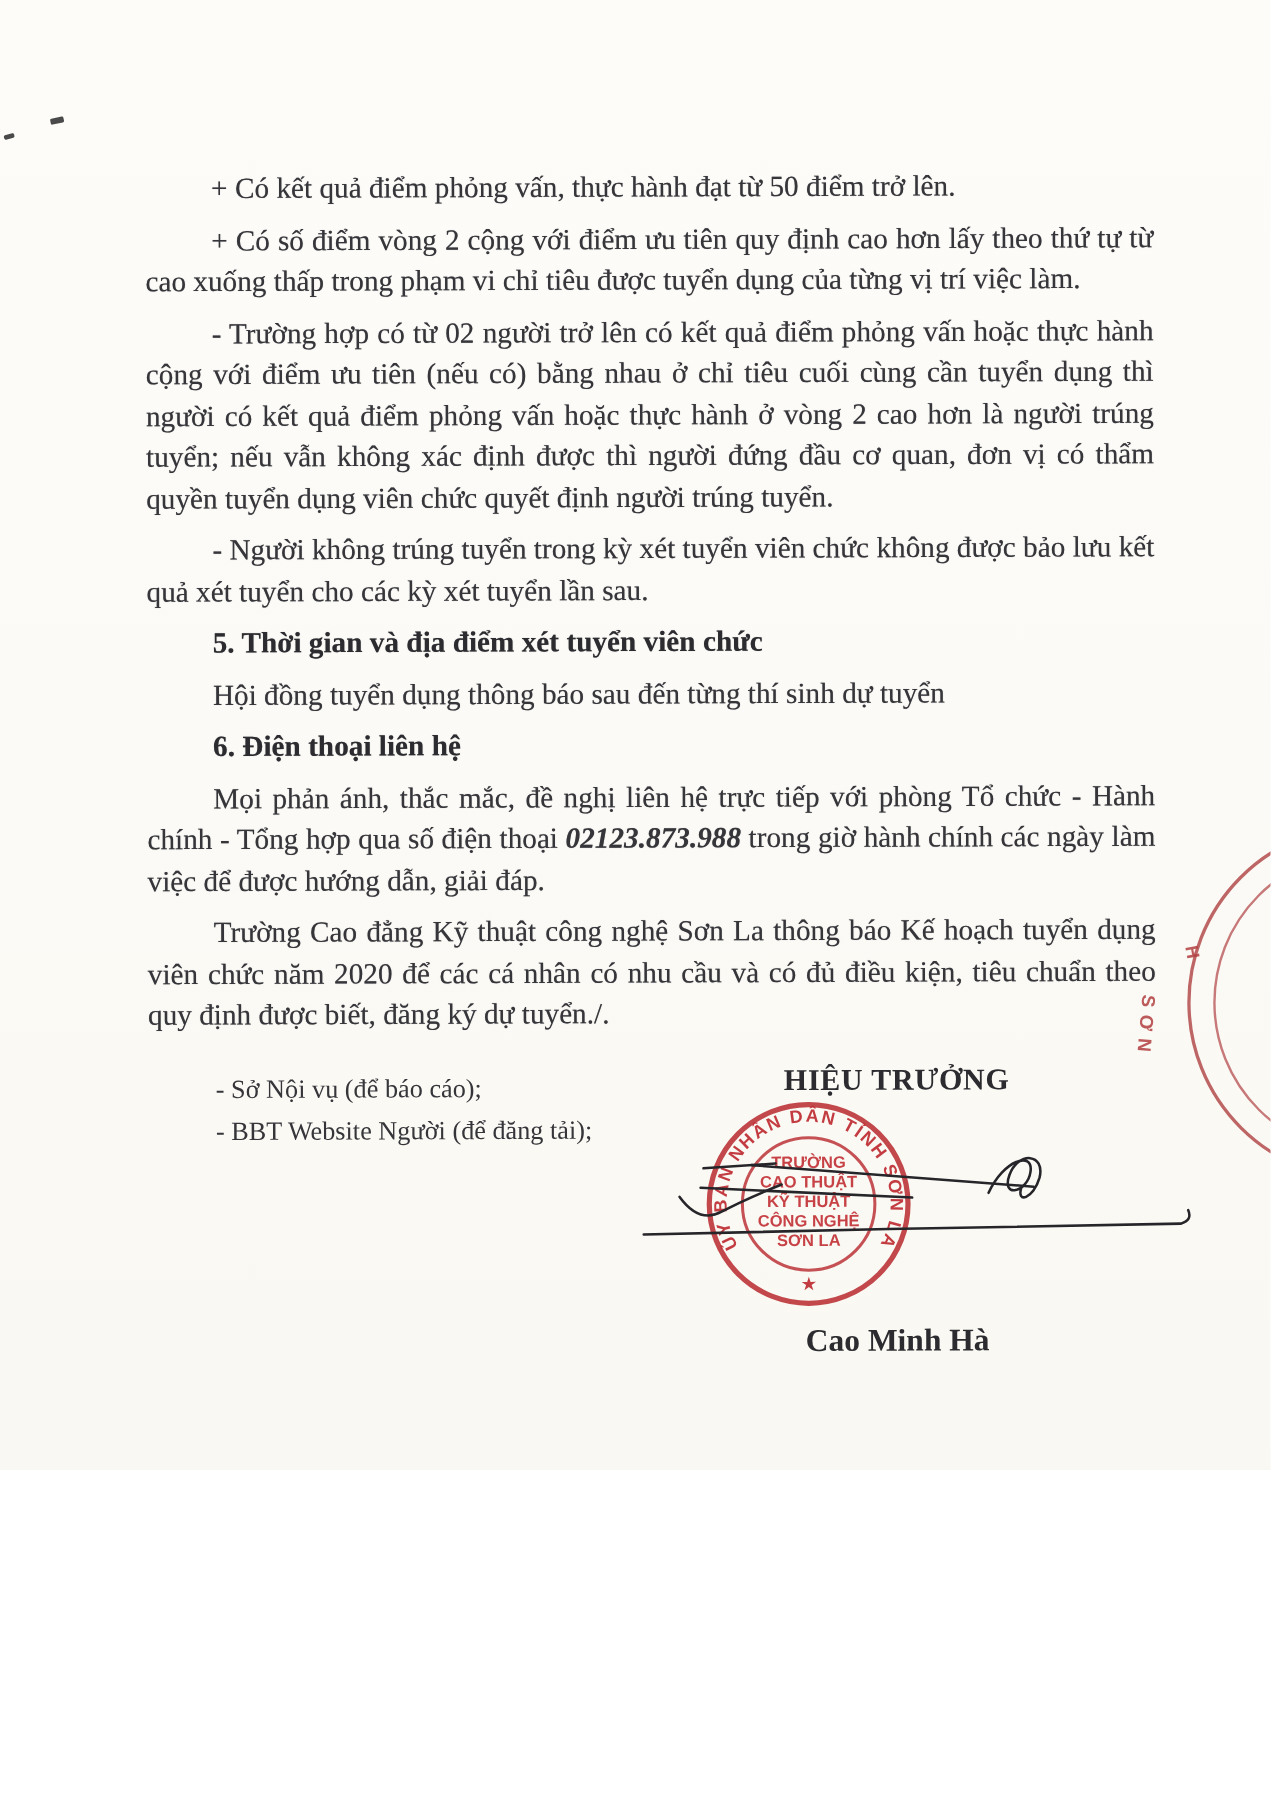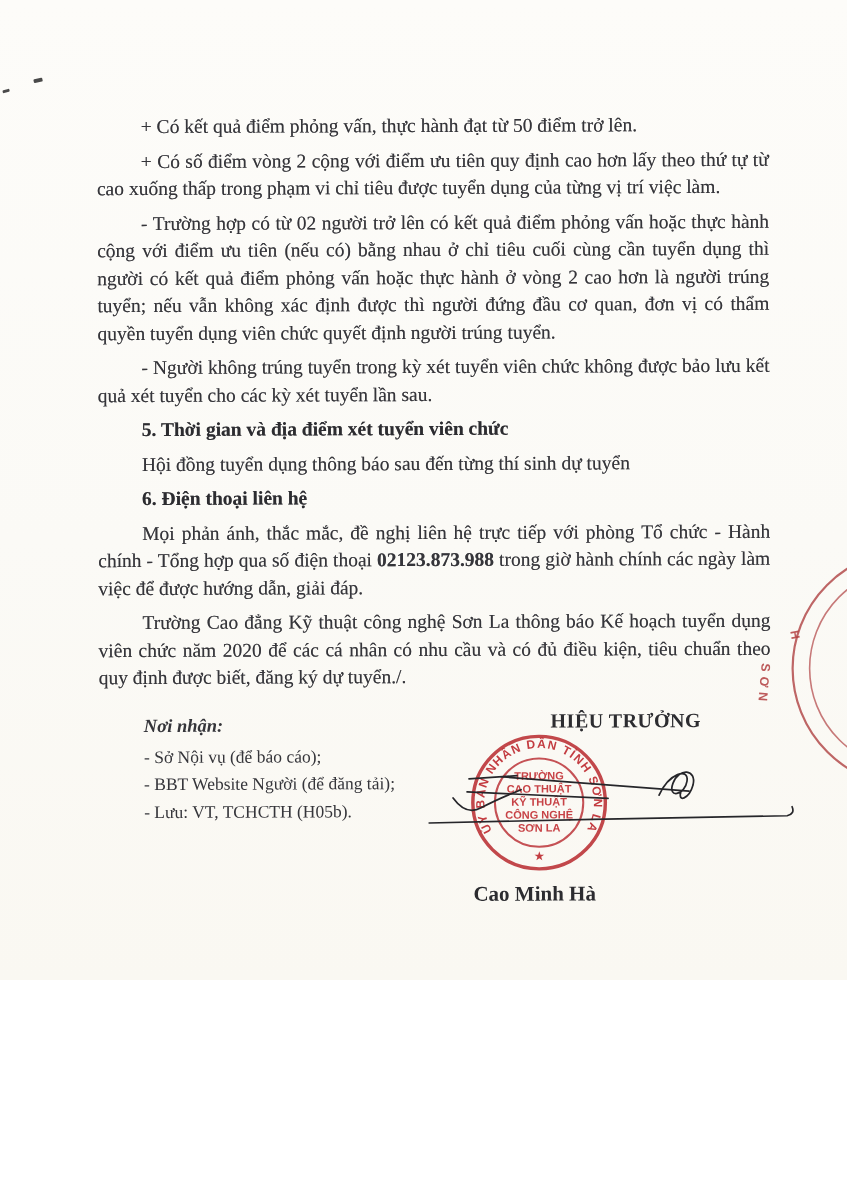--- a/index.html
+++ b/index.html
@@ -13,29 +13,29 @@
     padding-left:16px;
   }
   .scan{position:absolute;inset:0;transform:rotate(-0.2deg);}
   .doc-body{
     position:absolute;left:98px;top:112px;width:672px;
     font-size:19.5px;line-height:27.5px;text-align:justify;
     text-shadow:0 0 .5px rgba(50,50,55,.55);
   }
   .doc-body p{margin:0 0 7px 0;text-indent:44px;}
   .doc-body p.h{font-weight:bold;color:#2c2c30;}
-  .phone{font-weight:bold;}
+  .phone{font-weight:bold;font-style:italic;}
   .recipients{position:absolute;left:143px;top:712px;font-size:17.5px;line-height:27.5px;}
   .recipients .label{font-weight:bold;font-style:italic;font-size:18.5px;margin-bottom:3px;}
   .sig-title{
-    position:absolute;left:500px;top:710px;width:250px;text-align:center;
+    position:absolute;left:472px;top:710px;width:250px;text-align:center;
     font-weight:bold;font-size:20px;letter-spacing:.5px;color:#2c2c30;
   }
   .signer-name{
-    position:absolute;left:472px;top:882px;width:250px;
+    position:absolute;left:472px;top:882px;width:250px;text-align:center;
     font-weight:bold;font-size:21px;color:#2c2c30;
   }
   .stamp{position:absolute;left:466px;top:731px;width:144px;height:144px;}
   .stamp svg{position:absolute;inset:0;}
   .stamp-center{
     position:absolute;top:39px;left:0;right:0;text-align:center;
     font-weight:bold;font-size:11px;line-height:13px;
     color:rgba(196,56,60,.95);font-family:"Liberation Sans","DejaVu Sans",sans-serif;
   }
   .sig-ink{position:absolute;left:420px;top:756px;width:390px;height:84px;}
@@ -61,24 +61,22 @@
       <p>- Trường hợp có từ 02 người trở lên có kết quả điểm phỏng vấn hoặc thực hành cộng với điểm ưu tiên (nếu có) bằng nhau ở chỉ tiêu cuối cùng cần tuyển dụng thì người có kết quả điểm phỏng vấn hoặc thực hành ở vòng 2 cao hơn là người trúng tuyển; nếu vẫn không xác định được thì người đứng đầu cơ quan, đơn vị có thẩm quyền tuyển dụng viên chức quyết định người trúng tuyển.</p>
       <p>- Người không trúng tuyển trong kỳ xét tuyển viên chức không được bảo lưu kết quả xét tuyển cho các kỳ xét tuyển lần sau.</p>
       <p class="h">5. Thời gian và địa điểm xét tuyển viên chức</p>
       <p>Hội đồng tuyển dụng thông báo sau đến từng thí sinh dự tuyển</p>
       <p class="h">6. Điện thoại liên hệ</p>
       <p><span>Mọi phản ánh, thắc mắc, đề nghị liên hệ trực tiếp với phòng Tổ chức - Hành chính - Tổng hợp qua số điện thoại </span><span class="phone">02123.873.988</span><span> trong giờ hành chính các ngày làm việc để được hướng dẫn, giải đáp.</span></p>
       <p>Trường Cao đẳng Kỹ thuật công nghệ Sơn La thông báo Kế hoạch tuyển dụng viên chức năm 2020 để các cá nhân có nhu cầu và có đủ điều kiện, tiêu chuẩn theo quy định được biết, đăng ký dự tuyển./.</p>
     </div>
 
     <div class="recipients">
-      <div class="label">Nơi nhận:</div>
       <div>- Sở Nội vụ (để báo cáo);</div>
       <div>- BBT Website Người (để đăng tải);</div>
-      <div>- Lưu: VT, TCHCTH (H05b).</div>
     </div>
 
     <div class="sig-title">HIỆU TRƯỞNG</div>
 
     <div class="stamp">
       <svg viewBox="0 0 150 150" width="144" height="144">
         <circle cx="75" cy="75" r="69" fill="none" stroke="rgba(187,52,56,.9)" stroke-width="3.6"></circle>
         <circle cx="75" cy="75" r="46" fill="none" stroke="rgba(187,52,56,.85)" stroke-width="2.1"></circle>
         <path id="ringPath" d="M 34.7 115.3 A 57 57 0 1 1 115.3 115.3" fill="none"></path>
         <text font-size="12.5" font-weight="bold" fill="rgba(192,50,55,.95)" letter-spacing="1.4" font-family="Liberation Sans, DejaVu Sans, sans-serif">

